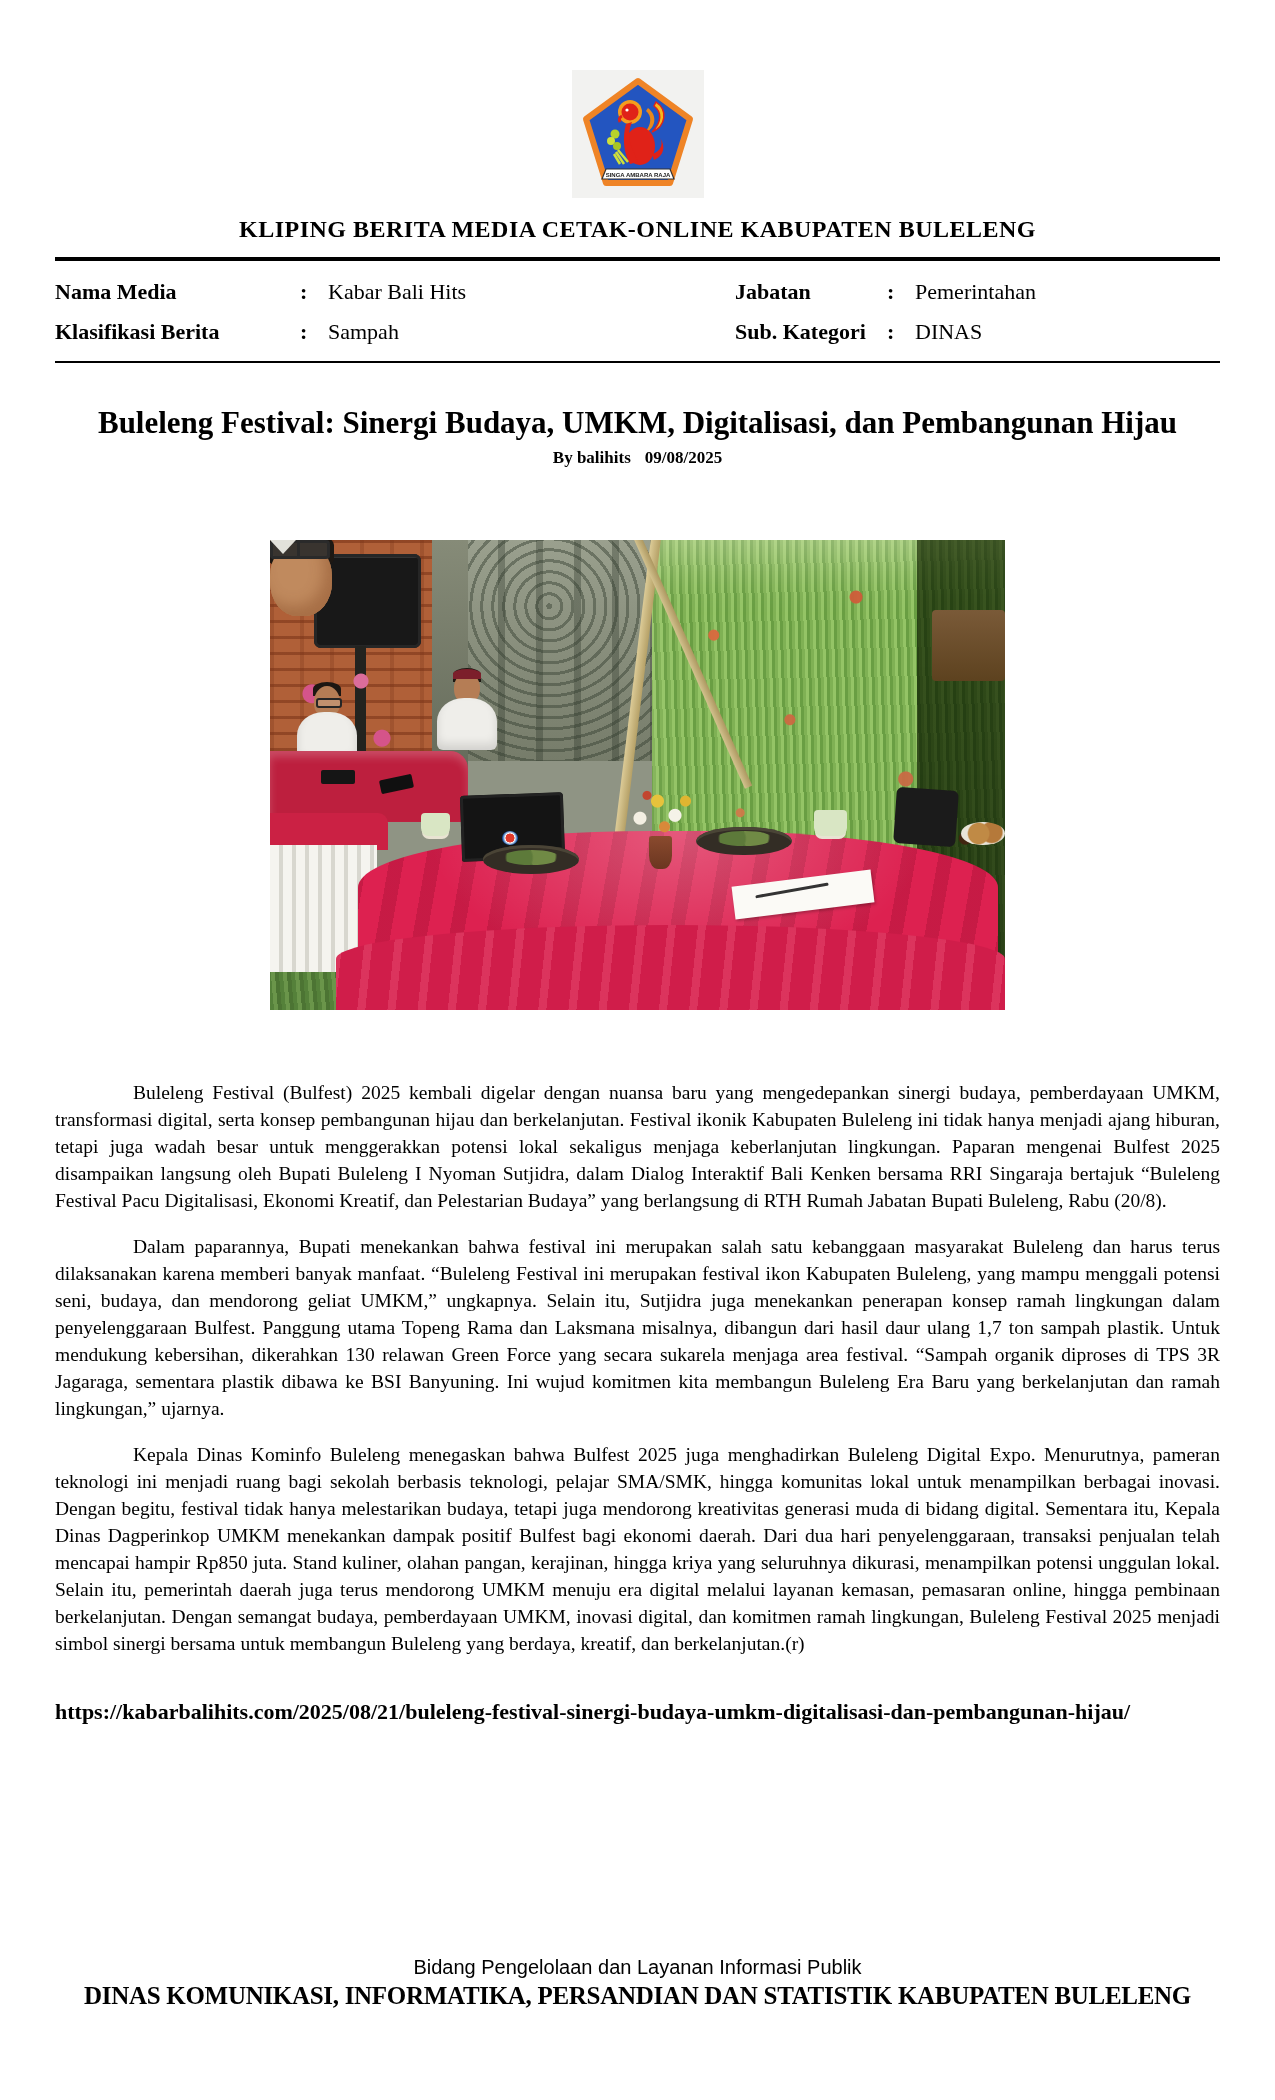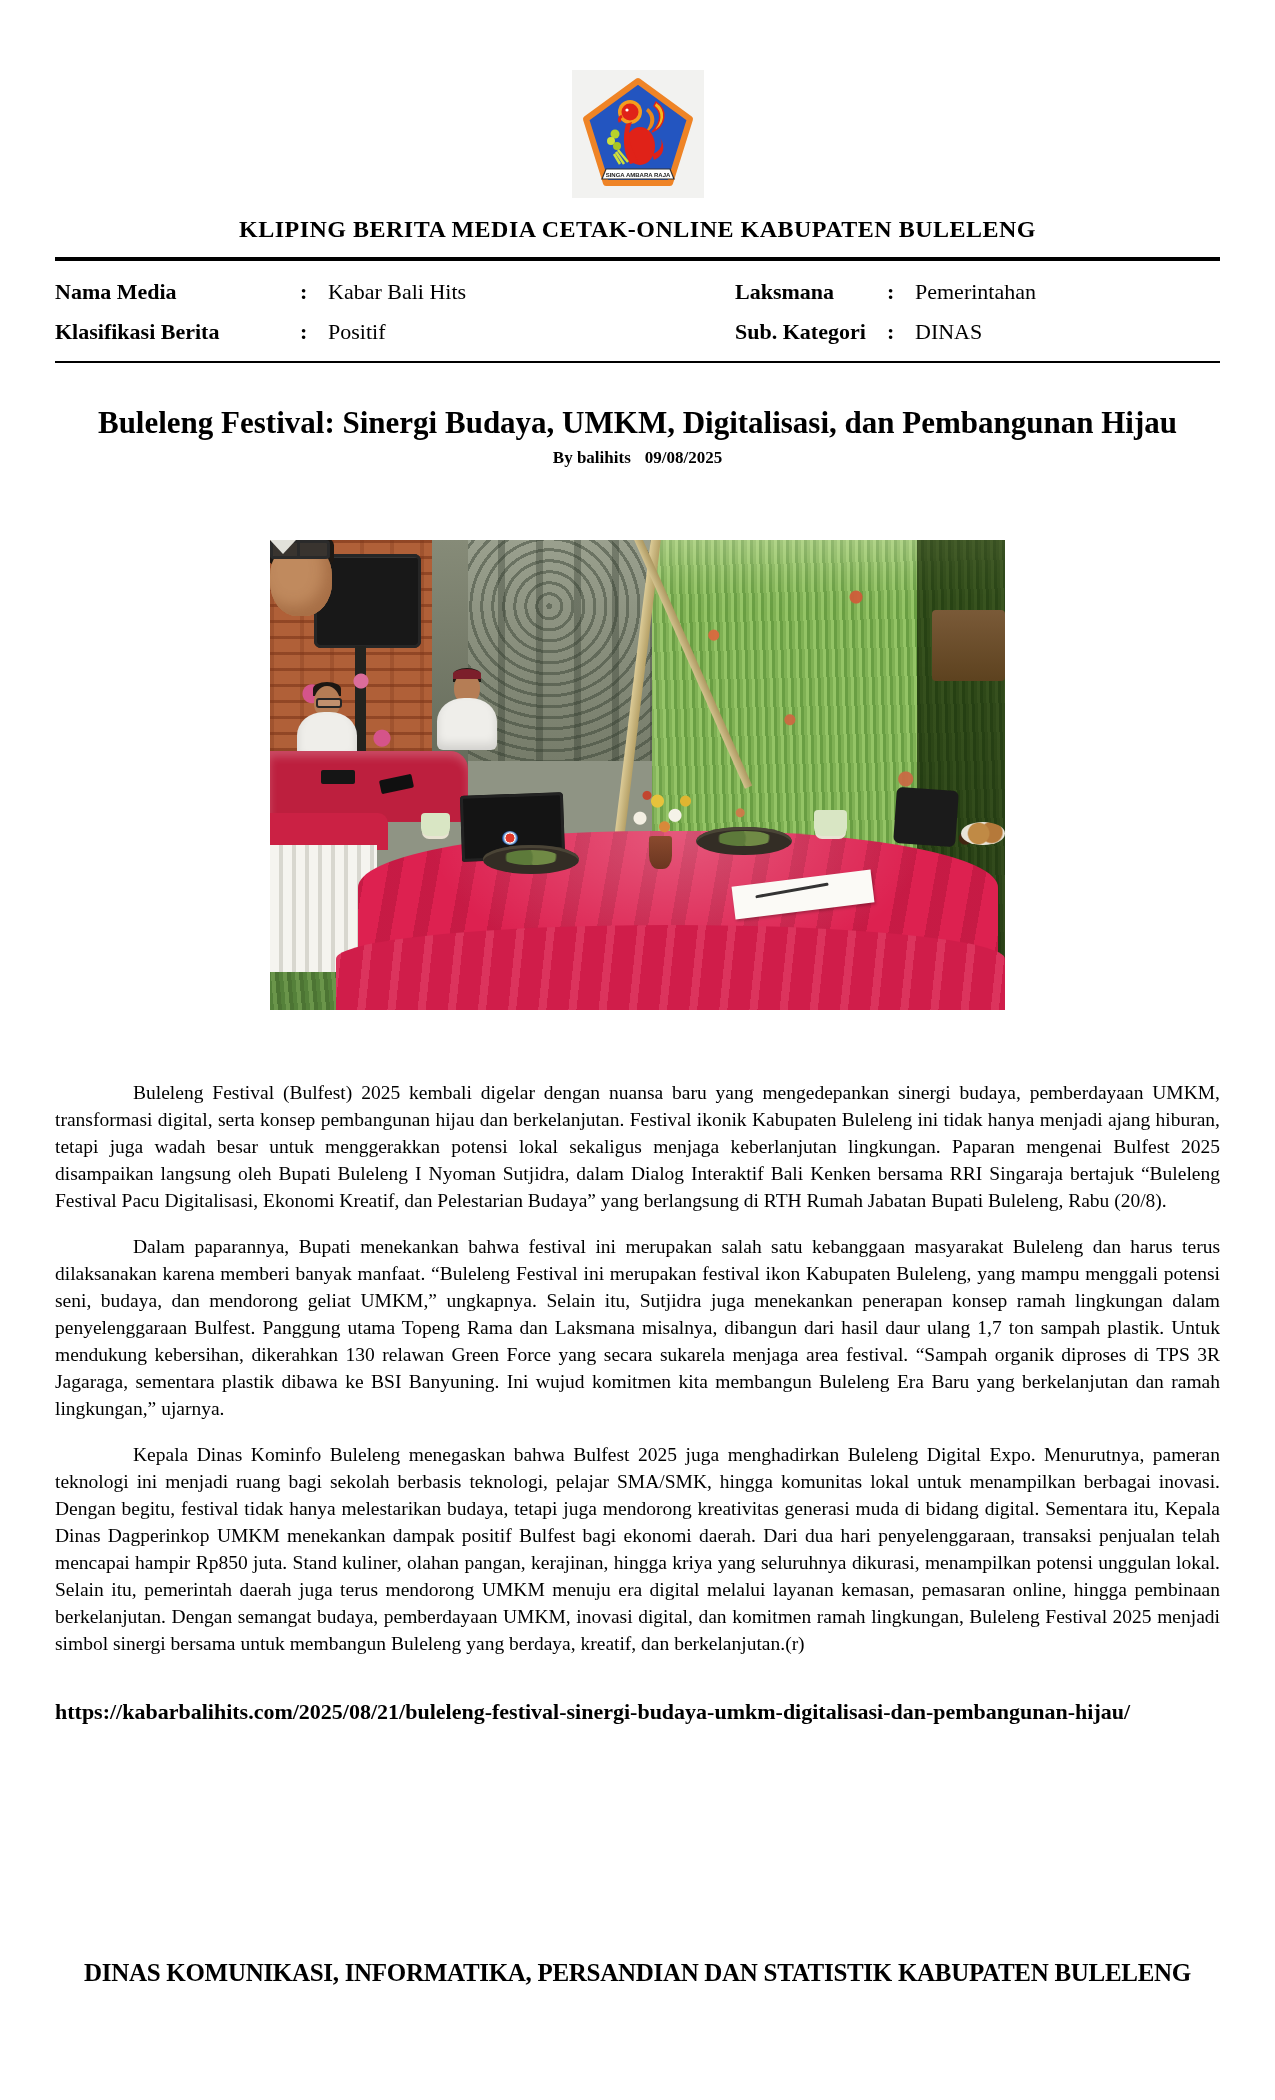--- a/index.html
+++ b/index.html
@@ -176,29 +176,29 @@
   </div>
 
   <div class="header-title">KLIPING BERITA MEDIA CETAK-ONLINE KABUPATEN BULELENG</div>
 
   <div class="meta">
     <div class="meta-row">
       <span class="m-label m-left-label">Nama Media</span>
       <span class="m-colon">:</span>
       <span class="m-left-value">Kabar Bali Hits</span>
       <span class="m-right">
-        <span class="m-label m-right-label">Laksmana</span>
+        <span class="m-label m-right-label">Jabatan</span>
         <span class="m-right-colon">:</span>
         <span>Pemerintahan</span>
       </span>
     </div>
     <div class="meta-row">
       <span class="m-label m-left-label">Klasifikasi Berita</span>
       <span class="m-colon">:</span>
-      <span class="m-left-value">Positif</span>
+      <span class="m-left-value">Sampah</span>
       <span class="m-right">
         <span class="m-label m-right-label">Sub. Kategori</span>
         <span class="m-right-colon">:</span>
         <span>DINAS</span>
       </span>
     </div>
   </div>
 
   <div class="article-title">Buleleng Festival: Sinergi Budaya, UMKM, Digitalisasi, dan Pembangunan Hijau</div>
   <div class="byline">
@@ -274,16 +274,17 @@
 
   <div class="body-text">
     <p>Buleleng Festival (Bulfest) 2025 kembali digelar dengan nuansa baru yang mengedepankan sinergi budaya, pemberdayaan UMKM, transformasi digital, serta konsep pembangunan hijau dan berkelanjutan. Festival ikonik Kabupaten Buleleng ini tidak hanya menjadi ajang hiburan, tetapi juga wadah besar untuk menggerakkan potensi lokal sekaligus menjaga keberlanjutan lingkungan. Paparan mengenai Bulfest 2025 disampaikan langsung oleh Bupati Buleleng I Nyoman Sutjidra, dalam Dialog Interaktif Bali Kenken bersama RRI Singaraja bertajuk “Buleleng Festival Pacu Digitalisasi, Ekonomi Kreatif, dan Pelestarian Budaya” yang berlangsung di RTH Rumah Jabatan Bupati Buleleng, Rabu (20/8).</p>
     <p>Dalam paparannya, Bupati menekankan bahwa festival ini merupakan salah satu kebanggaan masyarakat Buleleng dan harus terus dilaksanakan karena memberi banyak manfaat. “Buleleng Festival ini merupakan festival ikon Kabupaten Buleleng, yang mampu menggali potensi seni, budaya, dan mendorong geliat UMKM,” ungkapnya. Selain itu, Sutjidra juga menekankan penerapan konsep ramah lingkungan dalam penyelenggaraan Bulfest. Panggung utama Topeng Rama dan Laksmana misalnya, dibangun dari hasil daur ulang 1,7 ton sampah plastik. Untuk mendukung kebersihan, dikerahkan 130 relawan Green Force yang secara sukarela menjaga area festival. “Sampah organik diproses di TPS 3R Jagaraga, sementara plastik dibawa ke BSI Banyuning. Ini wujud komitmen kita membangun Buleleng Era Baru yang berkelanjutan dan ramah lingkungan,” ujarnya.</p>
     <p>Kepala Dinas Kominfo Buleleng menegaskan bahwa Bulfest 2025 juga menghadirkan Buleleng Digital Expo. Menurutnya, pameran teknologi ini menjadi ruang bagi sekolah berbasis teknologi, pelajar SMA/SMK, hingga komunitas lokal untuk menampilkan berbagai inovasi. Dengan begitu, festival tidak hanya melestarikan budaya, tetapi juga mendorong kreativitas generasi muda di bidang digital. Sementara itu, Kepala Dinas Dagperinkop UMKM menekankan dampak positif Bulfest bagi ekonomi daerah. Dari dua hari penyelenggaraan, transaksi penjualan telah mencapai hampir Rp850 juta. Stand kuliner, olahan pangan, kerajinan, hingga kriya yang seluruhnya dikurasi, menampilkan potensi unggulan lokal. Selain itu, pemerintah daerah juga terus mendorong UMKM menuju era digital melalui layanan kemasan, pemasaran online, hingga pembinaan berkelanjutan.  Dengan semangat budaya, pemberdayaan UMKM, inovasi digital, dan komitmen ramah lingkungan, Buleleng Festival 2025 menjadi simbol sinergi bersama untuk membangun Buleleng yang berdaya, kreatif, dan berkelanjutan.(r)</p>
   </div>
 
   <div class="source-url">https://kabarbalihits.com/2025/08/21/buleleng-festival-sinergi-budaya-umkm-digitalisasi-dan-pembangunan-hijau/</div>
 
   <div class="footer">
+    <div class="footer-line1">Bidang Pengelolaan dan Layanan Informasi Publik</div>
     <div class="footer-line2">DINAS KOMUNIKASI, INFORMATIKA, PERSANDIAN DAN STATISTIK KABUPATEN BULELENG</div>
   </div>
 
 </div>
 
 </body></html>

